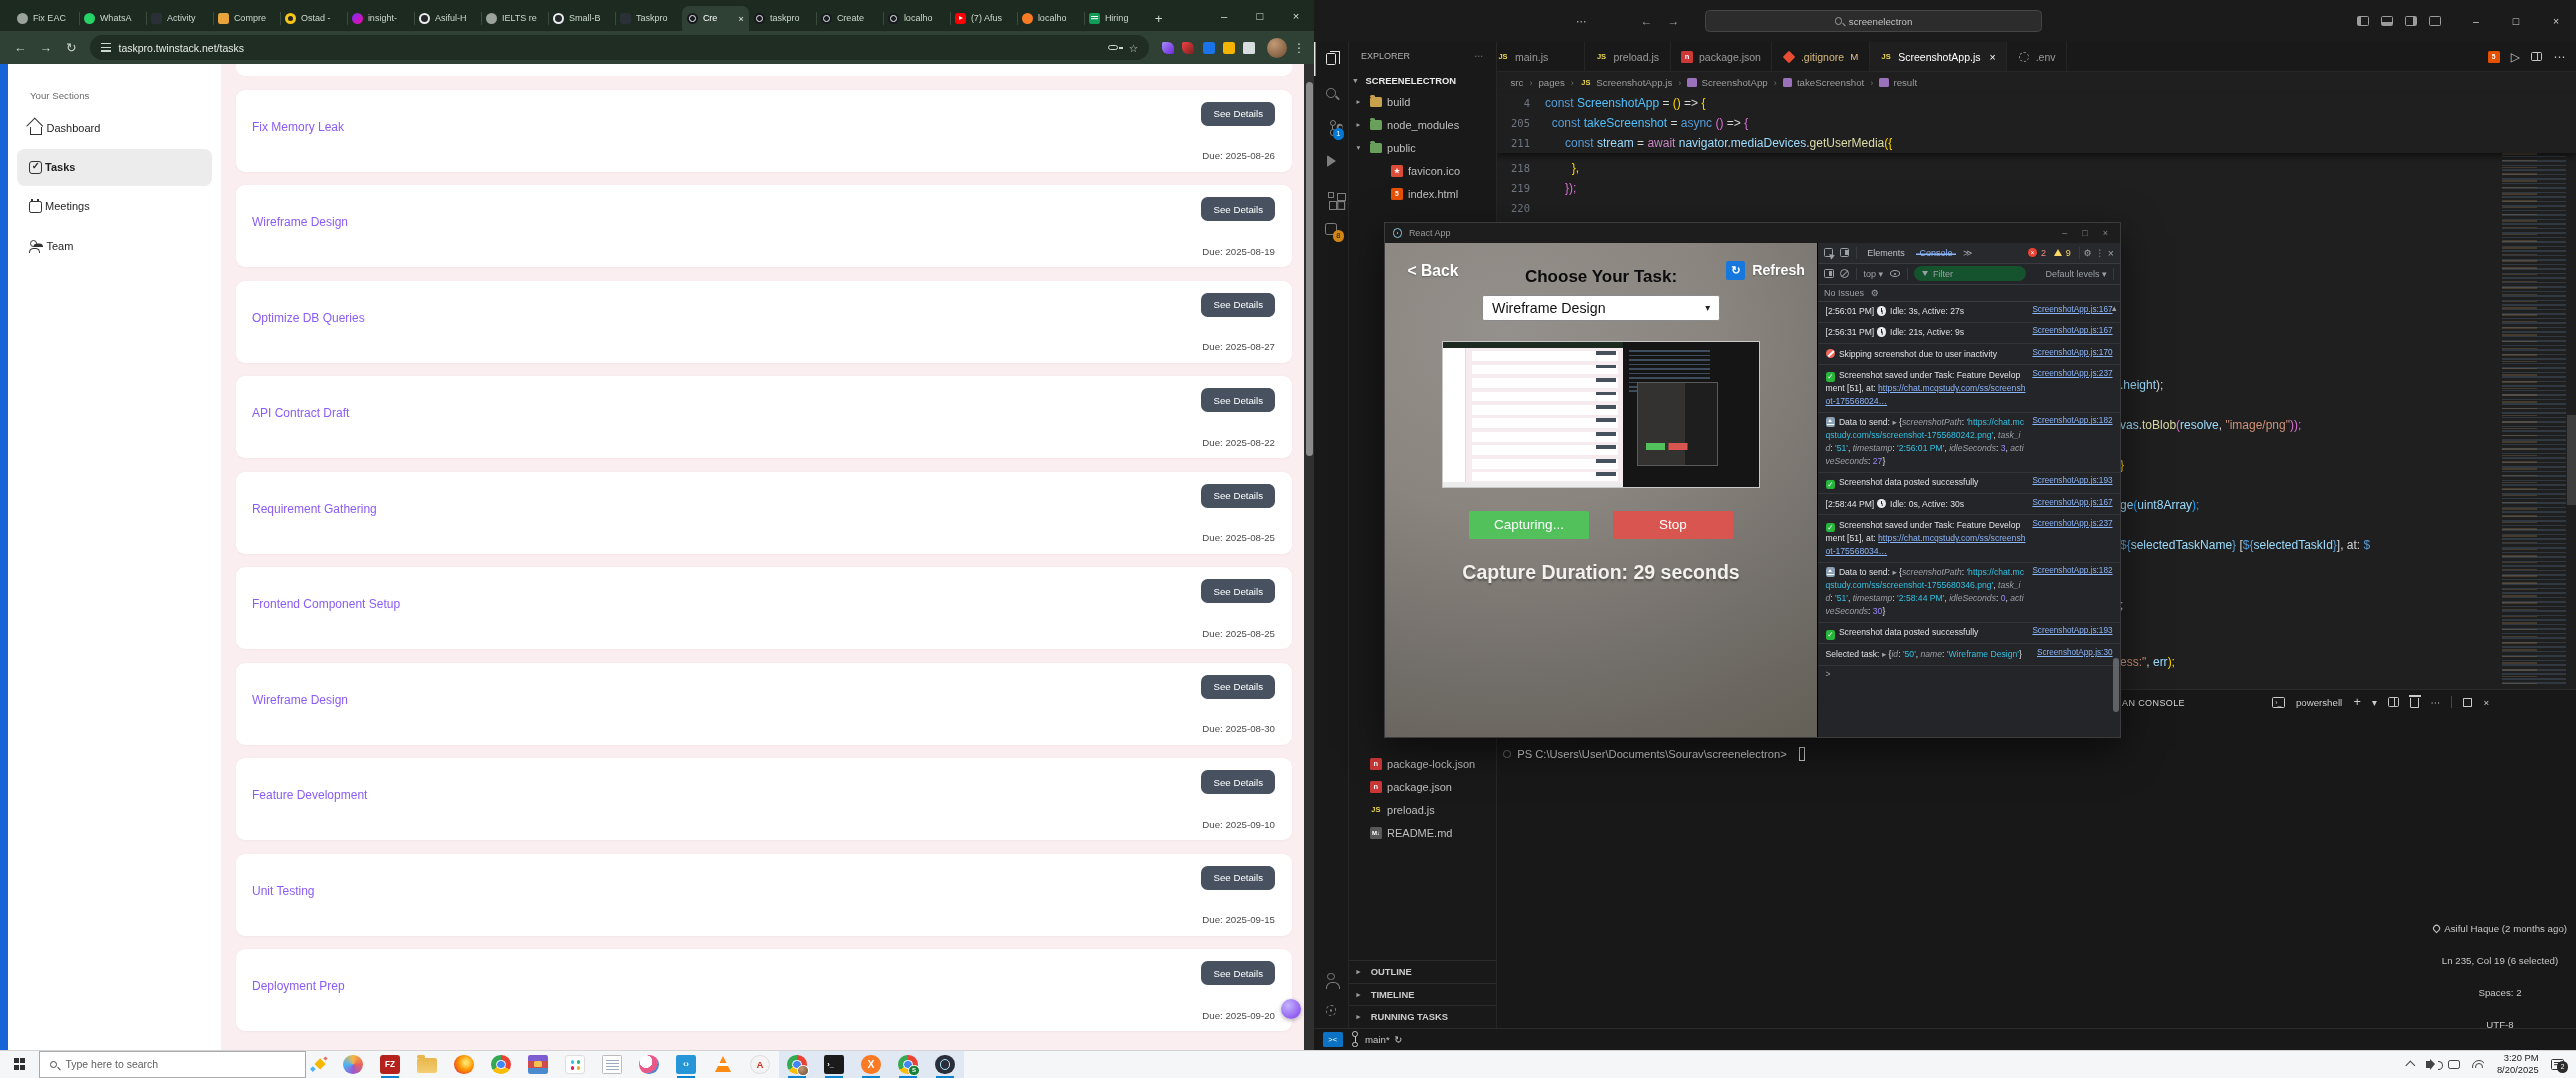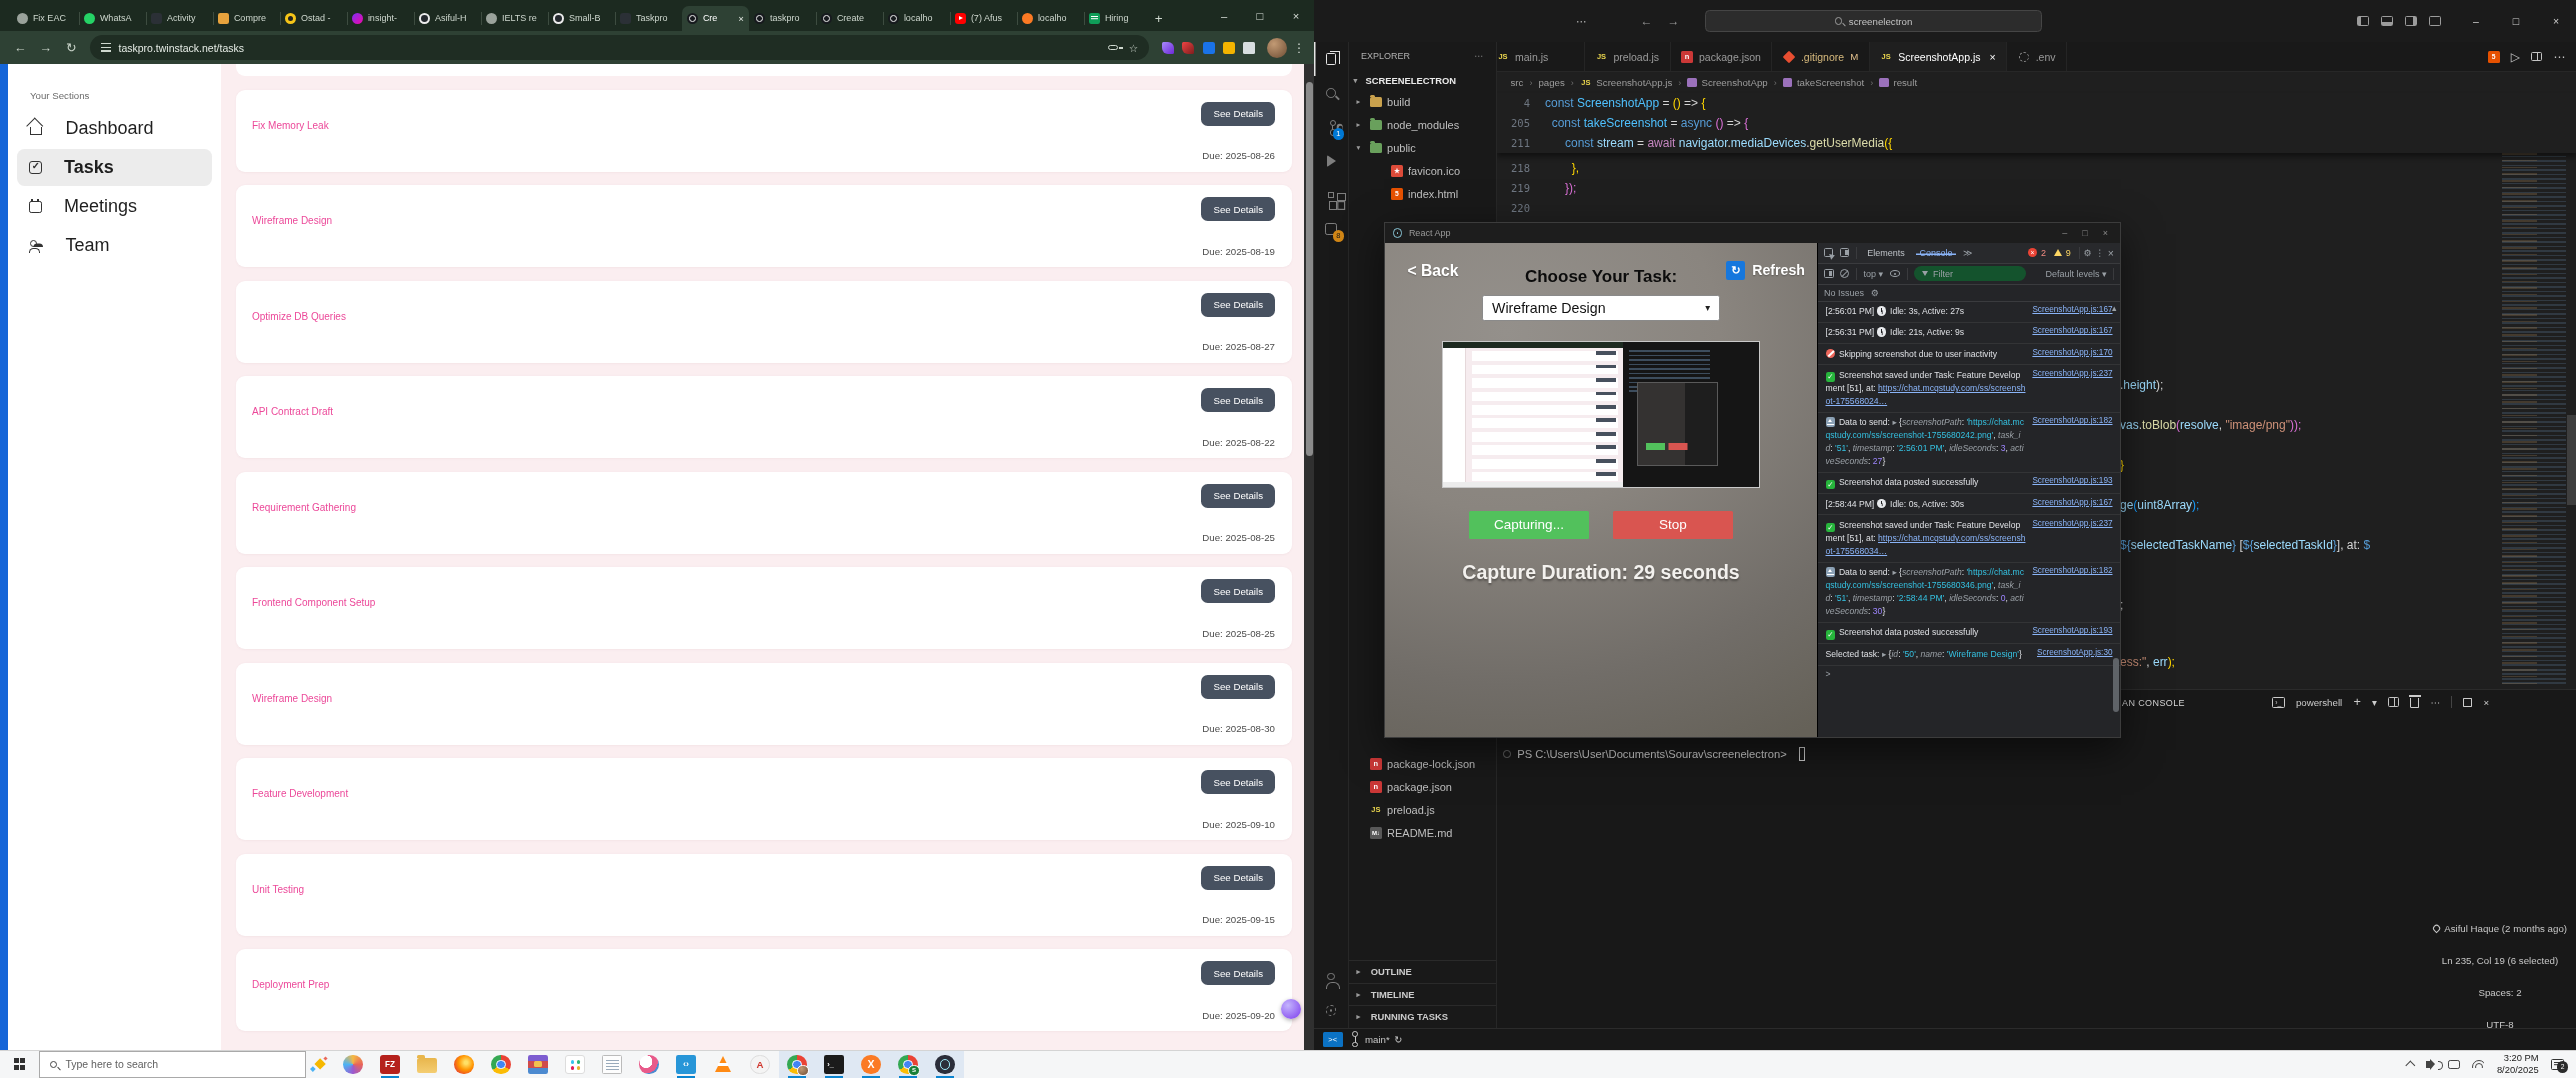--- a/index.html
+++ b/index.html
@@ -48,35 +48,35 @@
   .ext-red-pen{background:linear-gradient(135deg,#ef4444,#7f1d1d);border-radius:1.5px 6px 1.5px 6px;}
   .ext-blue-sq{background:#1a73e8;}
   .ext-yellow-sq{background:#f4b400;}
   .ext-boxext{background:#d8dee0;border-radius:1.5px;}
   .avatar{width:20px;height:20px;border-radius:50%;background:radial-gradient(circle at 35% 30%,#c29a74,#6d4c33);margin:0 4.5px;}
   .kebab{color:#d8ded8;font-size:12px;width:15px;}
   .bcontent{position:absolute;top:64px;left:0;right:0;bottom:0;display:flex;}
   .bluebar{width:7.5px;background:#1565d8;flex:none;}
   .bsidebar{width:213px;background:#fff;padding-top:25.5px;flex:none;}
   .bside-h{margin:0 0 9px 22.5px;color:#6b6b6b;font-size:9.7px;}
-  .bitem{display:flex;align-items:center;gap:22px;height:37px;margin:2.2px 9px;padding:0 12px;font-size:18px;color:#1f1f1f;border-radius:7.5px;}
+  .bitem{display:flex;align-items:center;gap:3px;height:37px;margin:2.2px 9px;padding:0 12px;font-size:11px;color:#1f1f1f;border-radius:7.5px;}
   .bitem.active{background:#ececec;font-weight:bold;}
   .bic{width:15px;height:15px;position:relative;flex:none;}
   .bic-home{border:1.5px solid #333;border-top:none;width:12px;height:8.2px;margin:5.2px 1.5px 0;}
   .bic-home::before{content:"";position:absolute;left:-2.2px;top:-6.7px;width:10.5px;height:10.5px;border-top:1.5px solid #333;border-left:1.5px solid #333;transform:rotate(45deg);}
   .bic-tasks{border:1.5px solid #333;border-radius:3px;width:13.5px;height:13.5px;margin-top:0.7px;}
   .bic-tasks::after{content:"✓";position:absolute;left:2.2px;top:-2.2px;font-size:9.7px;color:#333;font-weight:bold;}
   .bic-cal{border:1.5px solid #333;border-radius:2.2px;width:13.5px;height:12.7px;margin-top:1.5px;}
   .bic-cal::before{content:"";position:absolute;left:1.5px;top:-3px;width:2.2px;height:3px;background:#333;box-shadow:6px 0 #333;}
   .bic-team::before{content:"";position:absolute;left:1.5px;top:2.2px;width:5.2px;height:5.2px;border:1.5px solid #333;border-radius:50%;}
   .bic-team::after{content:"";position:absolute;left:0px;bottom:0;width:9.7px;height:4.5px;border:1.5px solid #333;border-bottom:none;border-radius:4.5px 4.5px 0 0;box-shadow:3.7px -5.2px 0 -0.7px #333;}
   .bmain{flex:1;position:relative;padding:0 22.5px 0 15px;overflow:hidden;}
   .partialcard{height:12px;background:#fff;border-radius:0 0 9px 9px;margin-bottom:13.5px;}
   .card{height:82px;background:#fff;border-radius:9px;margin-bottom:13.5px;position:relative;box-shadow:0 0.7px 2.2px rgba(120,60,70,.05);}
-  .card .ctitle{position:absolute;left:16.5px;top:30px;font-size:10px;color:#ec4899;}
+  .card .ctitle{position:absolute;left:16.5px;top:30px;font-size:12px;color:#8b5cf6;}
   .card .cbtn{position:absolute;right:16.5px;top:12px;background:#475160;color:#fff;font-size:9.7px;padding:6.7px 12px;border-radius:6.7px;}
   .card .cdue{position:absolute;right:16.5px;bottom:10.5px;font-size:9.7px;color:#4c4c4c;}
   .bscroll{position:absolute;right:0;top:64px;width:9.7px;bottom:0;background:#303030;}
   .bthumb{position:absolute;left:1.5px;right:1.5px;top:18px;height:374px;border-radius:4.5px;background:#8b8b8b;}
   .chatw{position:absolute;right:13.5px;bottom:31px;width:20px;height:20px;border-radius:50%;background:radial-gradient(circle at 35% 32%,#c4b5fd,#7c3aed);box-shadow:0 1.5px 4.5px rgba(0,0,0,.3);}
 
   
   .vscode{position:absolute;left:1314px;top:0;width:1262px;height:1050px;background:#1f1f1f;}
   .vtitle{height:42px;background:#1b1b1b;display:flex;align-items:center;color:#b9b9b9;padding-left:262px;font-size:10.5px;}
   .vtitle .dots{margin-right:45px;letter-spacing:1.5px;}

